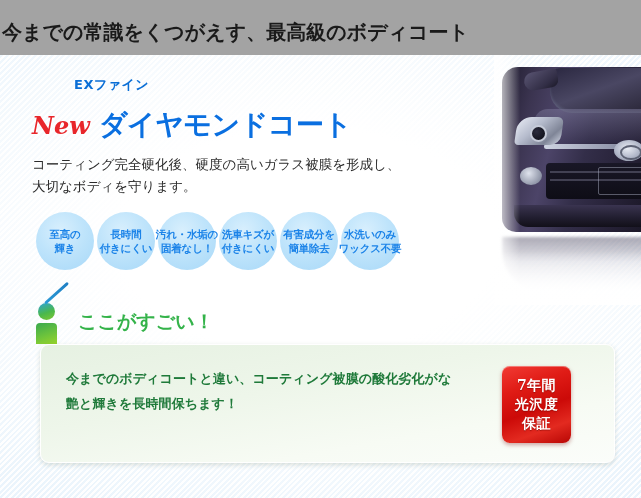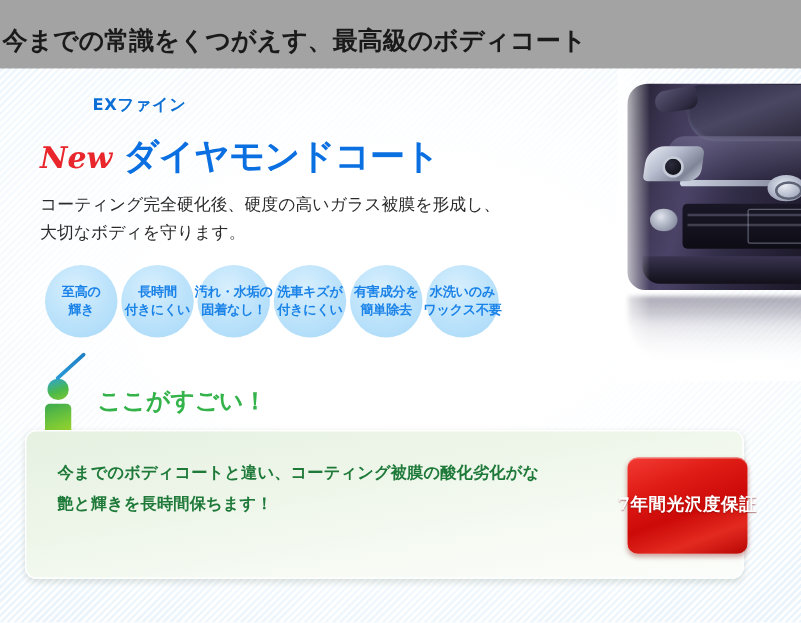--- a/index.html
+++ b/index.html
@@ -374,21 +374,21 @@
     line-height: 22px;
     margin-left: 3px;
     margin-bottom: 3px;
     letter-spacing: 0px;
     text-shadow: 1px 1px 0 rgba(255,255,255,0.65);
   }
 
   
   .great-box {
     position: absolute;
-    left: 20px;
+    left: 40px;
     top: 289px;
     width: 575px;
     height: 119px;
     box-sizing: border-box;
     border-radius: 9px;
     background: linear-gradient(170deg, #e6f1e2 0%, #eef6ea 40%, #f7fbf4 72%, #fbfdfa 100%);
     border: 1px solid #ffffff;
     box-shadow: 0 2px 5px rgba(60,90,60,0.18);
     padding: 21px 24px 0 25px;
   }
@@ -399,33 +399,33 @@
     font-weight: bold;
     width: 455px;
     letter-spacing: 0.1px;
   }
 
   
   .guarantee {
     position: absolute;
     left: 502px;
     top: 311px;
-    width: 96px;
+    width: 69px;
     height: 77px;
     border-radius: 8px;
     background:
       linear-gradient(160deg,
         #f23b34 0%,
         #e01c16 28%,
         #cc0a08 55%,
         #e32a20 78%,
         #b80604 100%);
     box-shadow: 0 2px 4px rgba(120,0,0,0.35), inset 0 1px 0 rgba(255,255,255,0.35);
     display: flex;
-    flex-direction: row;
+    flex-direction: column;
     align-items: center;
     justify-content: center;
   }
   .guarantee-line {
     font-family: "DejaVu Serif", "Liberation Serif", serif;
     font-size: 14px;
     font-weight: bold;
     color: #ffffff;
     line-height: 19px;
     letter-spacing: 0.5px;

